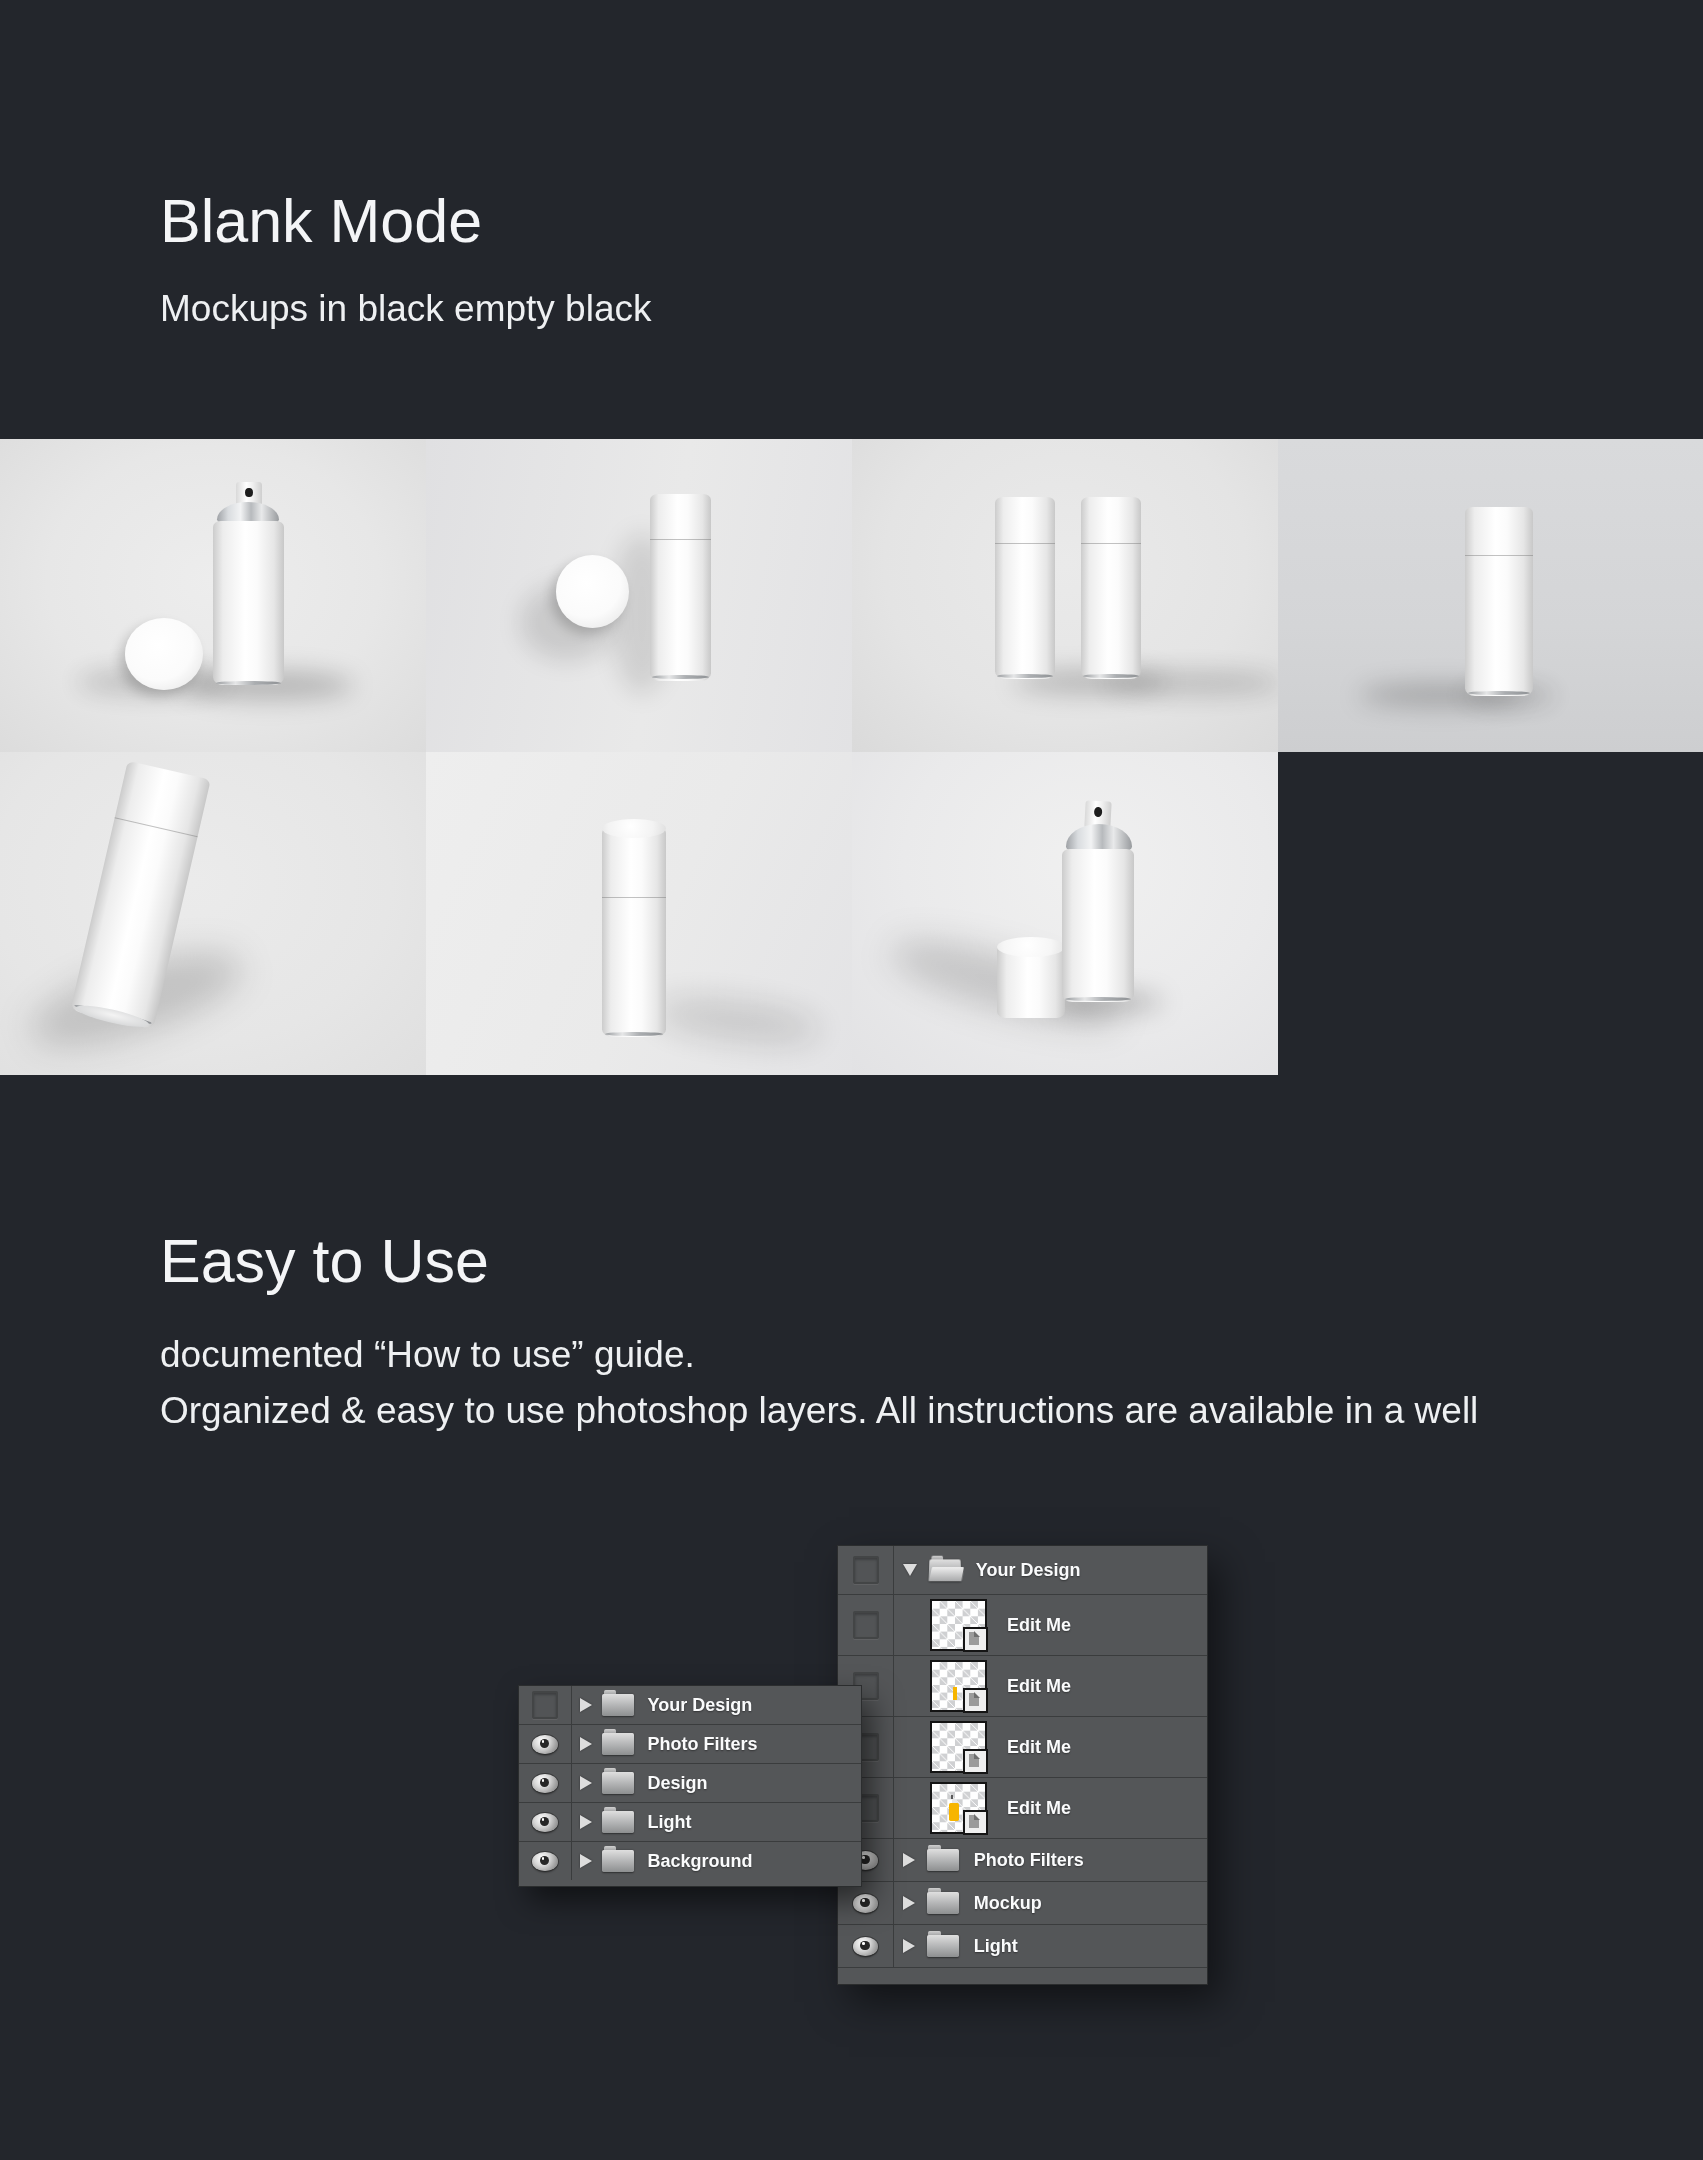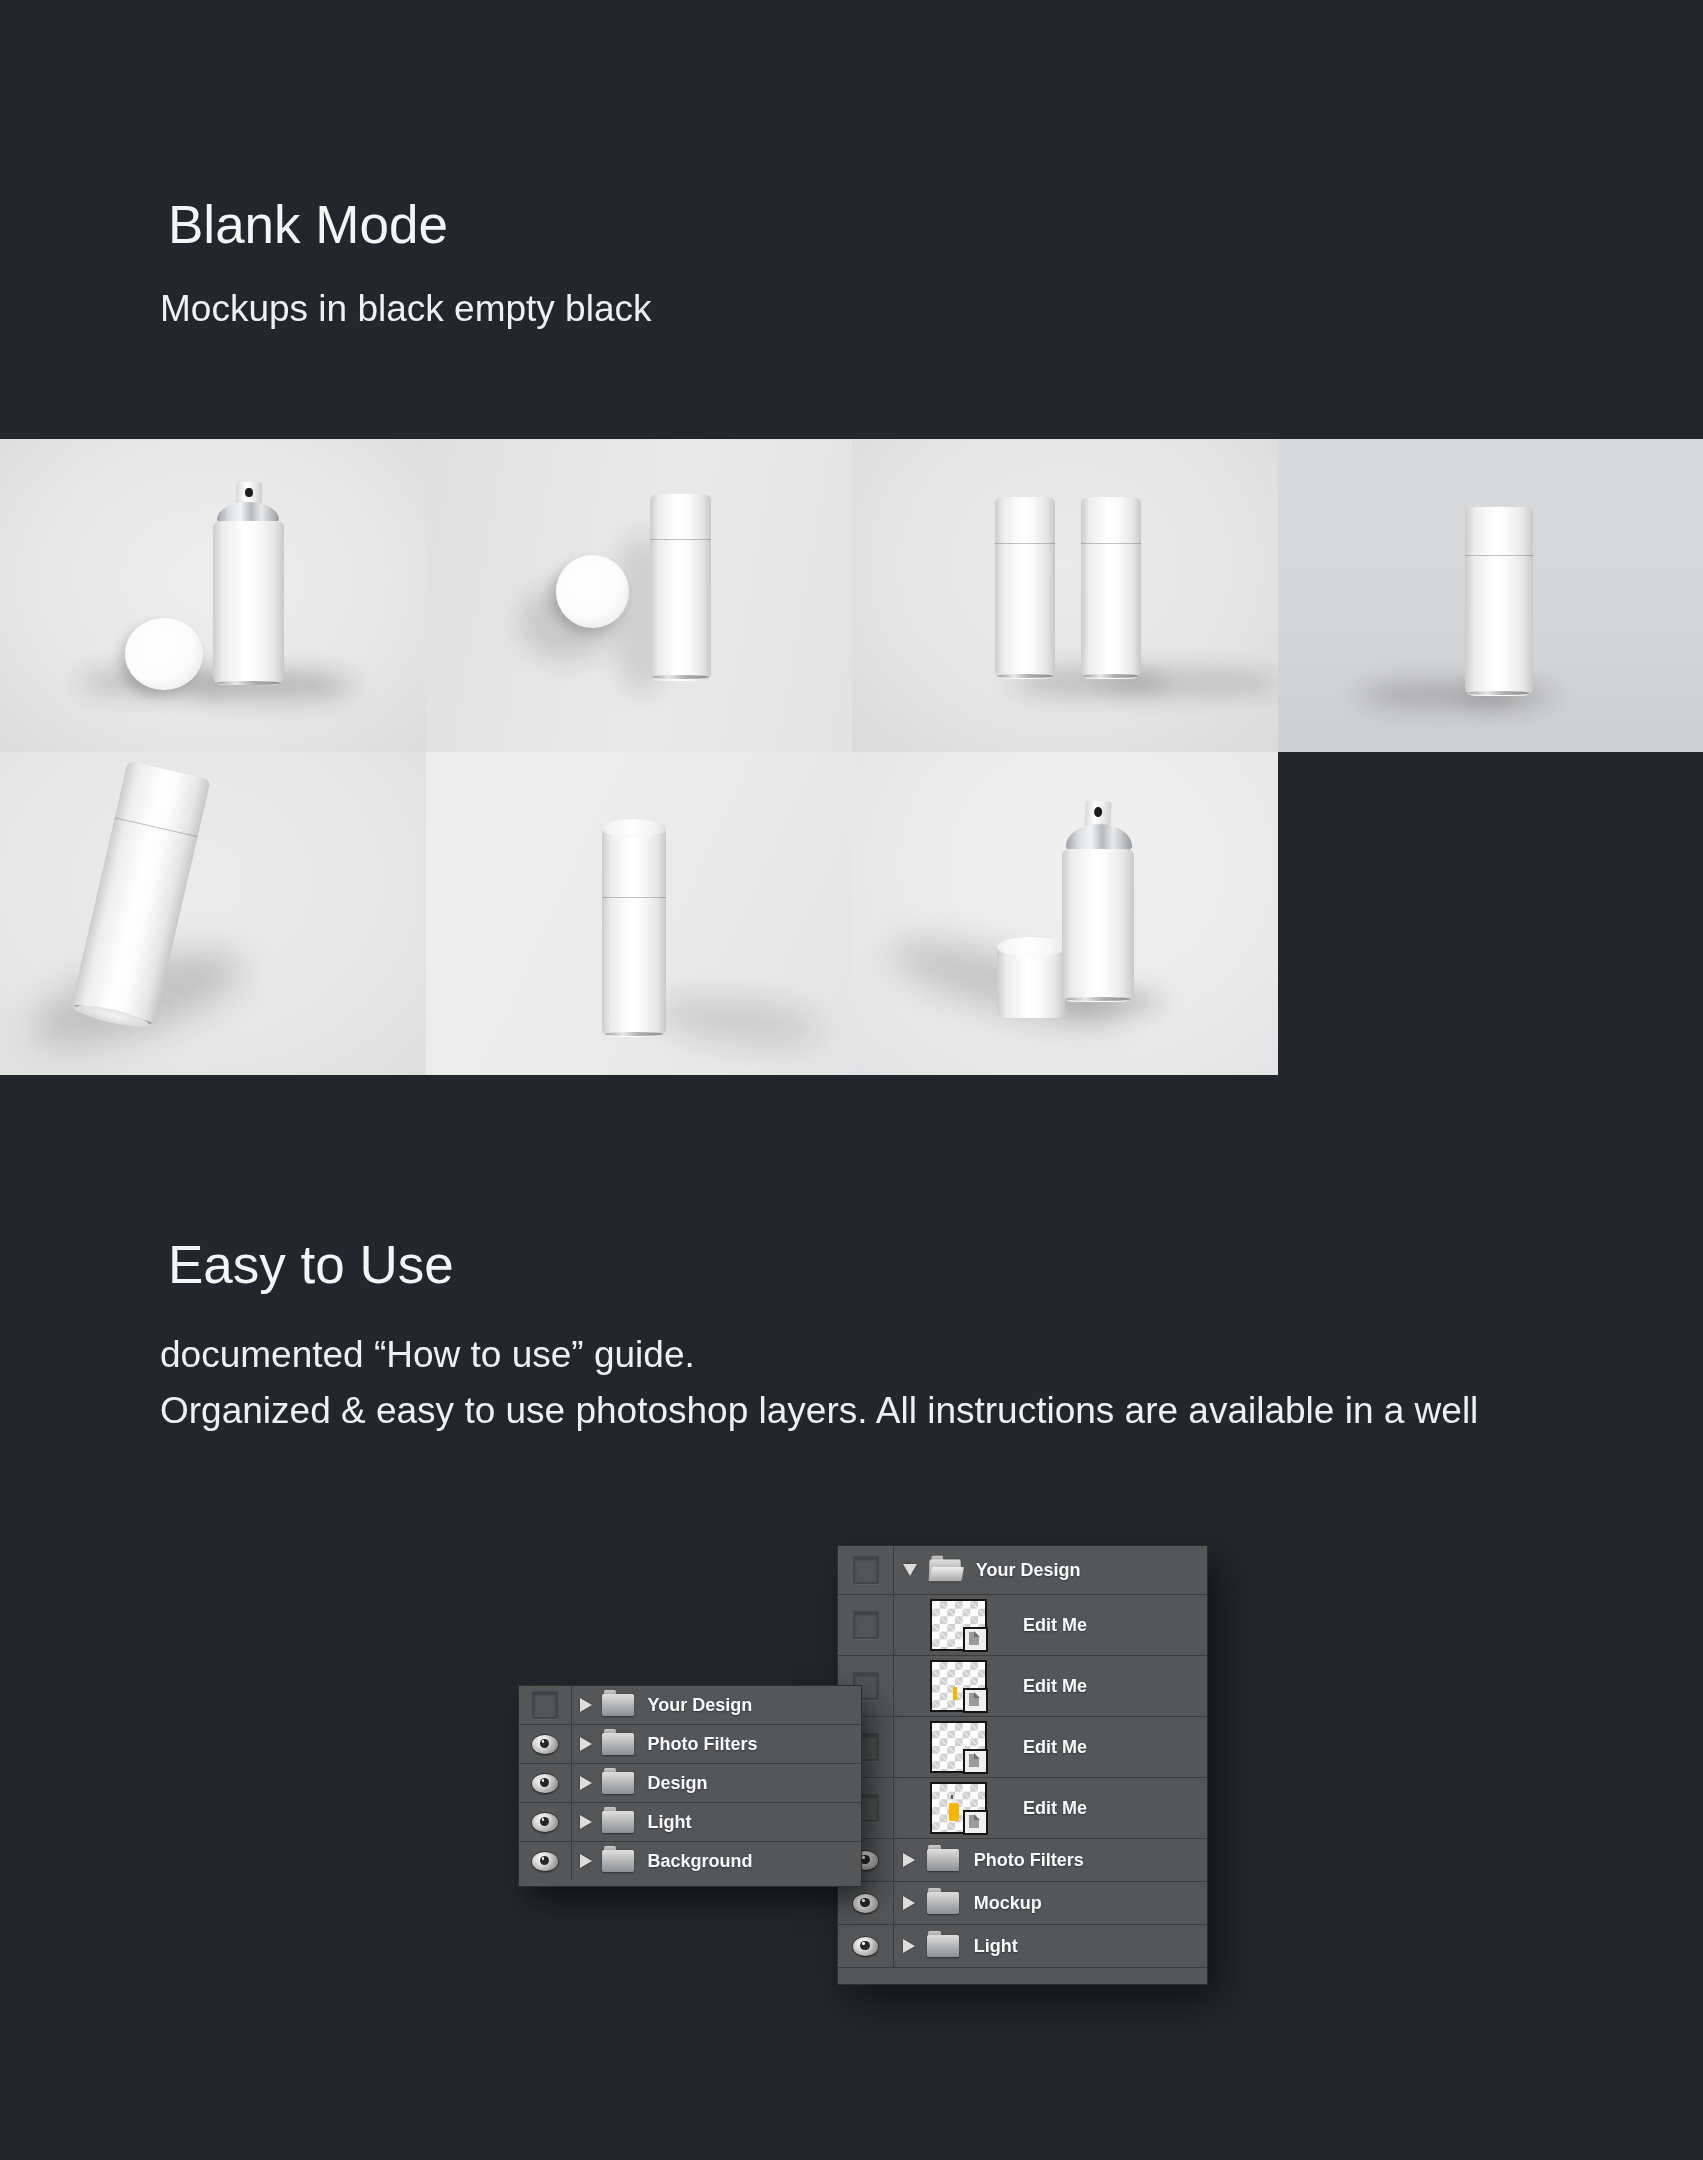--- a/index.html
+++ b/index.html
@@ -3,22 +3,22 @@
 <meta charset="utf-8">
 <style>
   html,body{margin:0;padding:0;}
   body{
     width:1704px;height:2160px;position:relative;overflow:hidden;
     background:#23262c;
     font-family:"Liberation Sans", sans-serif;
   }
   
   .section-title{
-    position:absolute;left:160px;margin:8px;
-    font-size:53px;font-weight:400;color:#f4f5f7;letter-spacing:0px;line-height:1.05;
+    position:absolute;left:160px;margin:0;
+    font-size:61px;font-weight:400;color:#f4f5f7;letter-spacing:0px;line-height:1.05;
   }
   #blank-title{top:189px;}
   #easy-title{top:1229px;}
   .section-sub{
     position:absolute;left:160px;margin:0;
     font-size:37px;font-weight:400;color:#eef0f2;line-height:56px;
   }
   #blank-sub{top:281px;}
   #easy-desc{top:1327px;}
   #easy-desc span{display:block;}
@@ -101,21 +101,21 @@
   .mark-tick{position:absolute;left:21px;bottom:10.2px;width:4.3px;height:12.8px;background:#f7b500;}
   .mark-can{position:absolute;left:17px;bottom:11px;width:10.2px;height:18px;background:#f7b500;border-radius:1.7px;}
   .mark-can::before{content:'';position:absolute;left:2.6px;top:-4.3px;width:5.1px;height:4.3px;background:#e6e7e8;}
   .mark-can::after{content:'';position:absolute;left:1.7px;top:-7.7px;width:2.6px;height:3.4px;background:#5a5a5a;}
 
   
   .gap-tri{margin-left:8.5px;}
   .gap-folder{margin-left:12px;}
   .gap-label{margin-left:15.3px;}
   .smart-pad{padding-left:36px;}
-  .smart-pad .ps-label{margin-left:36px;}
+  .smart-pad .ps-label{margin-left:20px;}
   #front-panel .gap-tri{margin-left:7.7px;}
   #front-panel .gap-folder{margin-left:10.2px;}
   #front-panel .gap-label{margin-left:13.6px;}
 </style>
 </head>
 <body style="background: rgb(35, 38, 44);">
 
 <h1 class="section-title" id="blank-title">Blank Mode</h1>
 <p class="section-sub" id="blank-sub">Mockups in black empty black</p>
 

